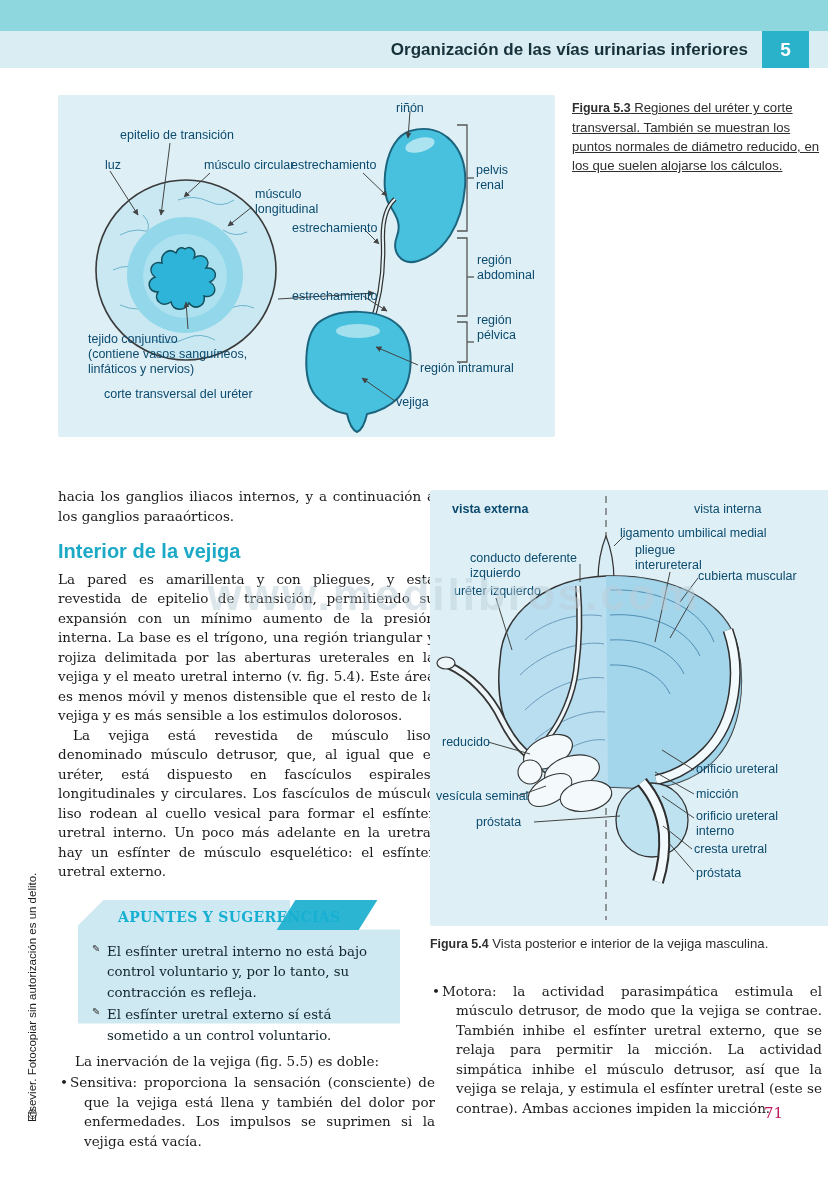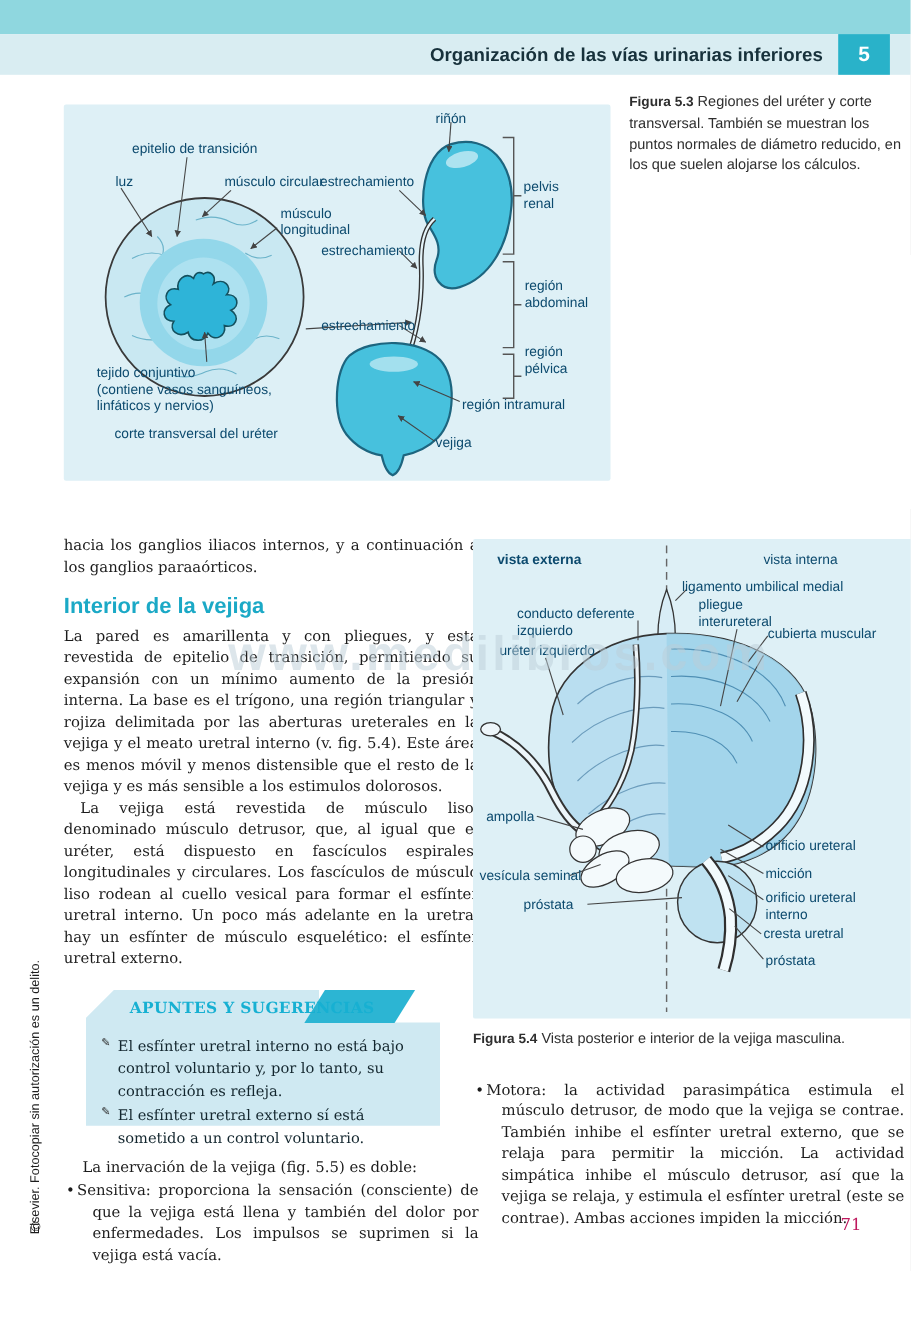--- a/index.html
+++ b/index.html
@@ -15,21 +15,21 @@
   
   .fig-panel{position:absolute;background:#def0f6;border-radius:2px;}
   .fig53{left:58px;top:95px;width:497px;height:342px;}
   .fig54{left:430px;top:490px;width:467px;height:436px;}
   .fig-panel svg{position:absolute;left:0;top:0;}
   .lbl{position:absolute;font-size:12.5px;line-height:1.2;color:#0c4a6e;white-space:pre-line;}
   .lbl.c{}
   .lbl.b{font-weight:bold;}
   
   .caption{position:absolute;font-size:13.2px;line-height:1.45;color:#2e2e2e;}
-  .cap53{left:572px;top:82px;width:250px;}
+  .cap53{left:572px;top:98px;width:250px;text-decoration:underline;}
   .cap-label{font-weight:bold;font-size:12.4px;}
   
   .serif{font-family:"DejaVu Serif","Liberation Serif",serif;font-size:13.5px;line-height:19.5px;
         color:#1b1b1b;text-align:justify;}
   .left-col{position:absolute;left:58px;top:487px;width:377px;}
   .right-col{position:absolute;left:430px;top:934px;width:392px;}
   .section-heading{font-family:"Liberation Sans",sans-serif;font-size:20px;font-weight:bold;
         color:#1ba9c6;margin:16px 0 8px 0;text-align:left;}
   .para{margin:0;}
   .indent{text-indent:15px;}
@@ -261,21 +261,21 @@
     </svg>
     <span class="lbl b" style="left:22px;top:12px">vista externa</span>
     <span class="lbl" style="left:264px;top:12px">vista interna</span>
     <span class="lbl" style="left:190px;top:36px">ligamento umbilical medial</span>
     <span class="lbl c" style="left:205px;top:53px;width:110px">pliegue
 interureteral</span>
     <span class="lbl c" style="left:40px;top:61px;width:130px">conducto deferente
 izquierdo</span>
     <span class="lbl" style="left:24px;top:94px">uréter izquierdo</span>
     <span class="lbl" style="left:268px;top:79px">cubierta muscular</span>
-    <span class="lbl" style="left:12px;top:245px">ampolla</span>
+    <span class="lbl" style="left:12px;top:245px">reducido</span>
     <span class="lbl" style="left:6px;top:299px">vesícula seminal</span>
     <span class="lbl" style="left:46px;top:325px">próstata</span>
     <span class="lbl" style="left:266px;top:272px">orificio ureteral</span>
     <span class="lbl" style="left:266px;top:297px">micción</span>
     <span class="lbl" style="left:266px;top:319px">orificio ureteral
 interno</span>
     <span class="lbl" style="left:264px;top:352px">cresta uretral</span>
     <span class="lbl" style="left:266px;top:376px">próstata</span>
   </div>
 

